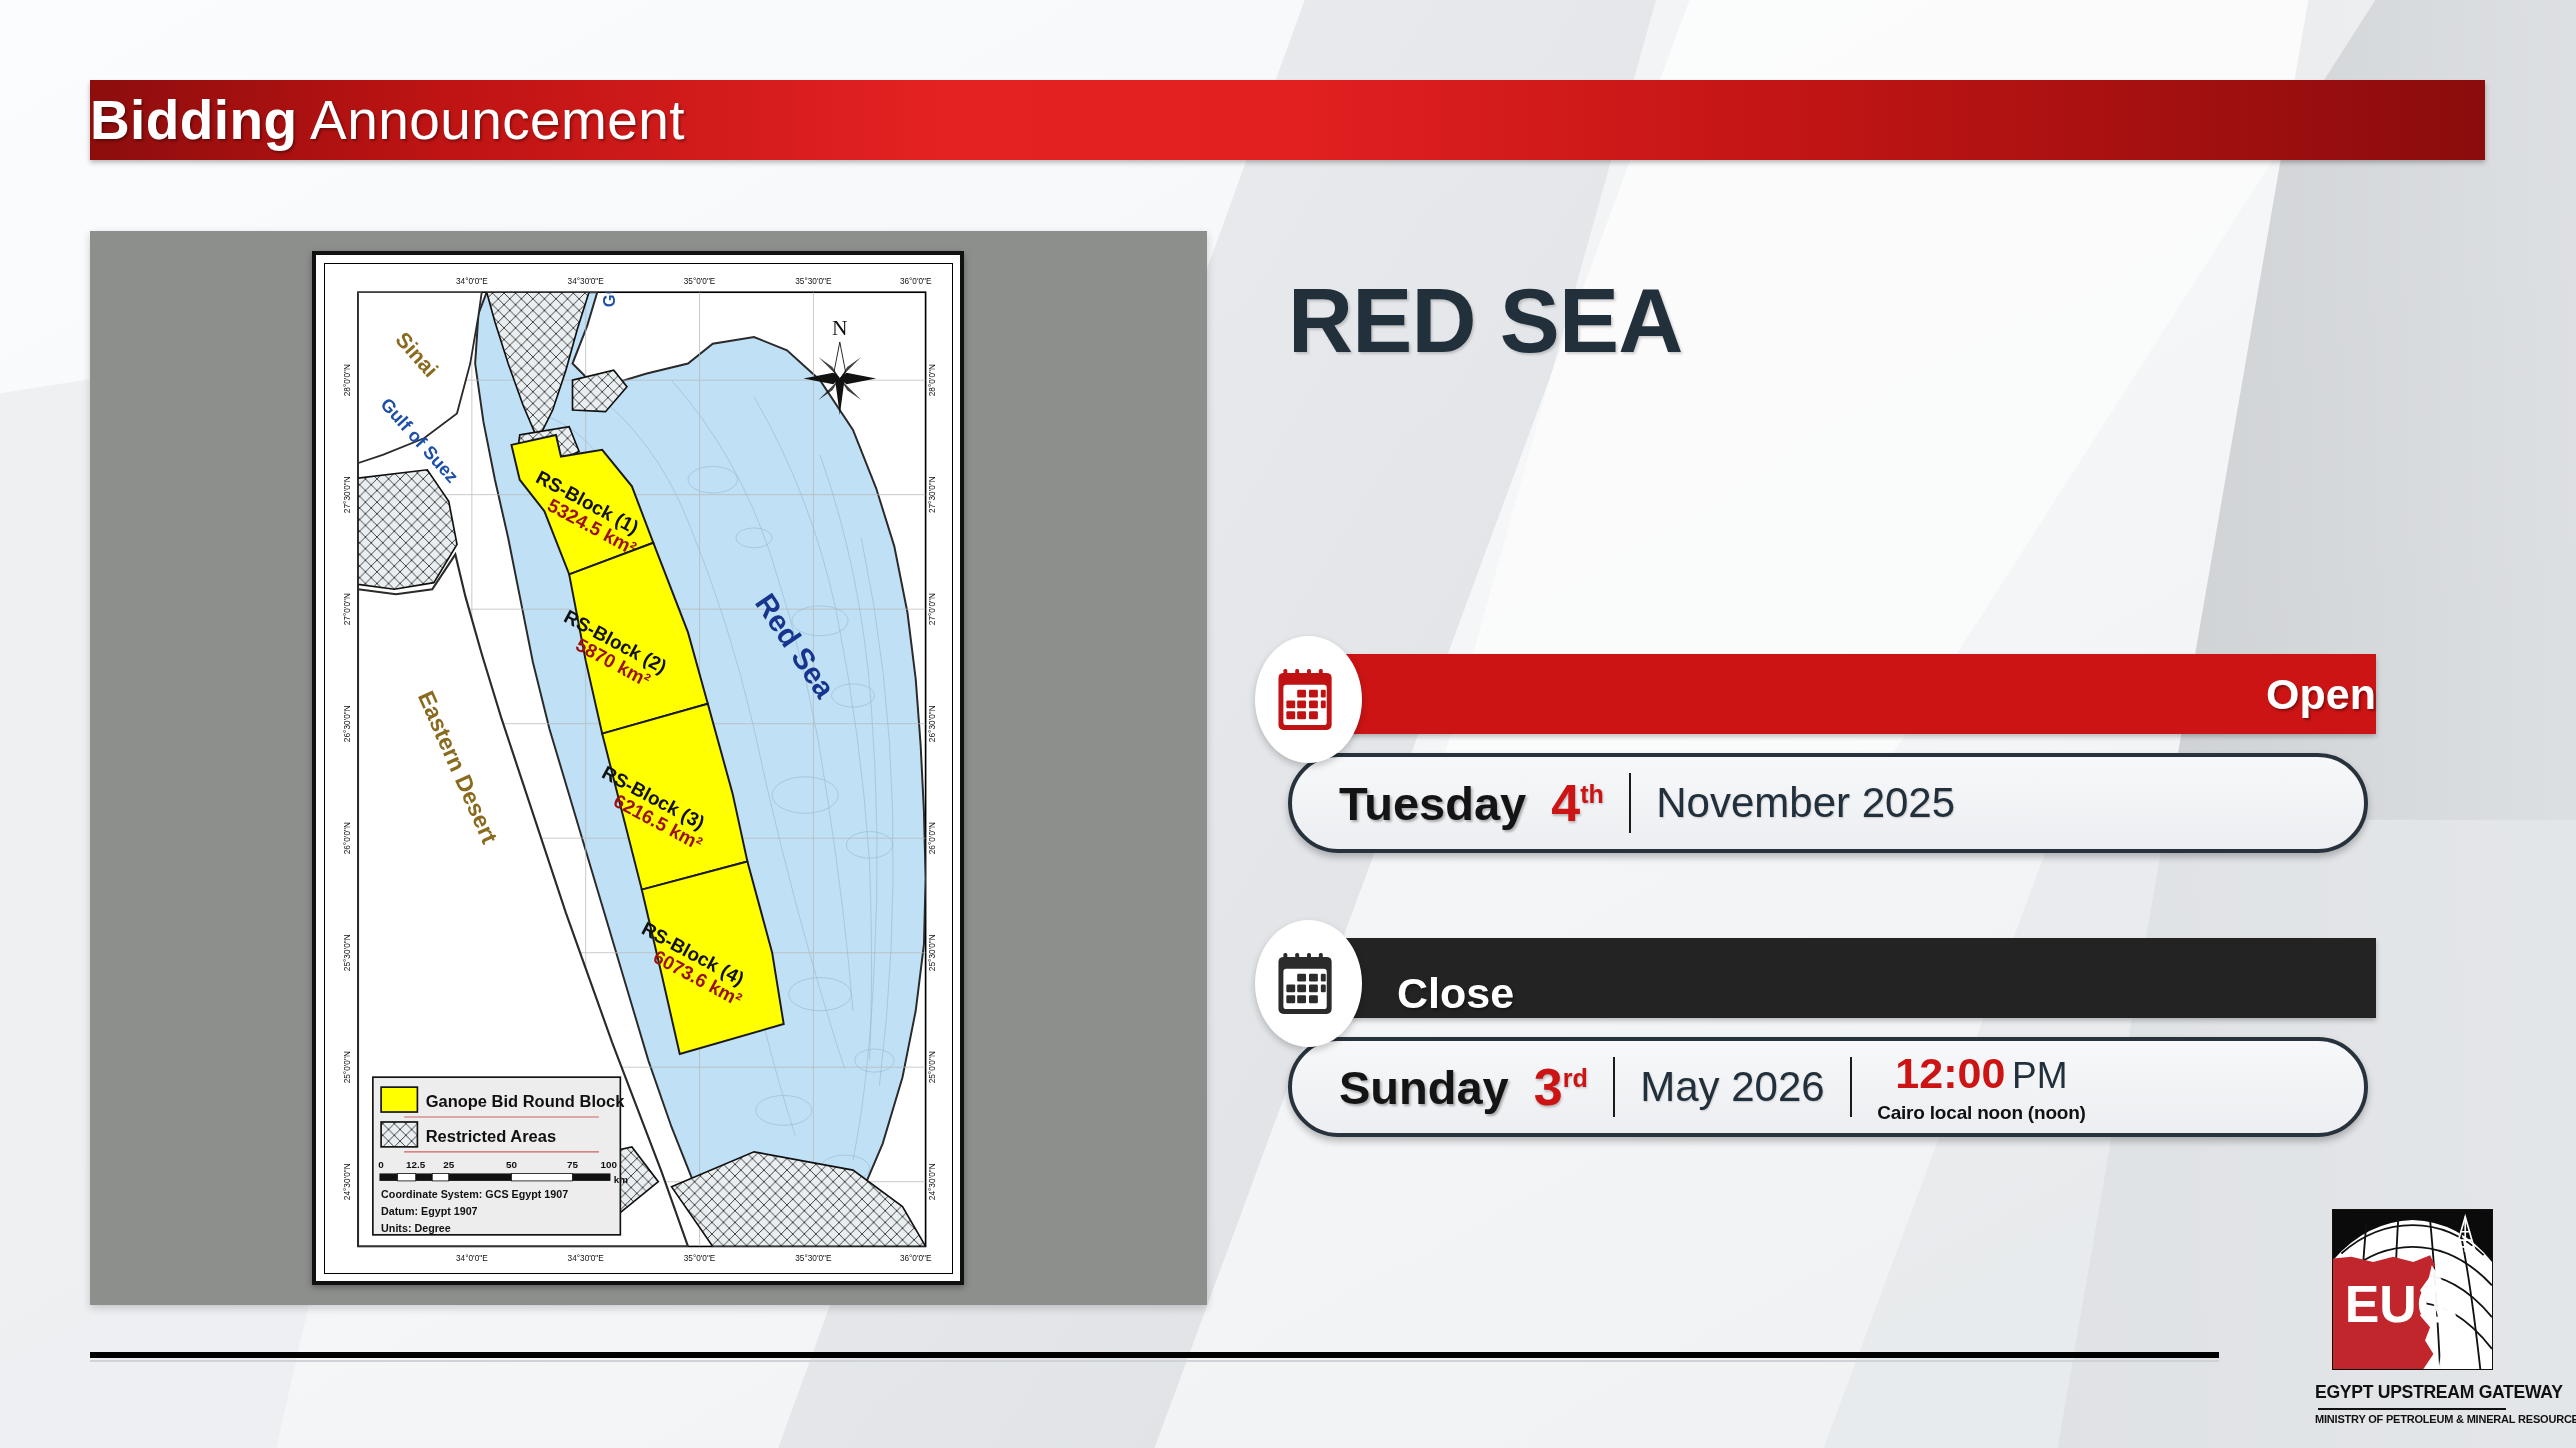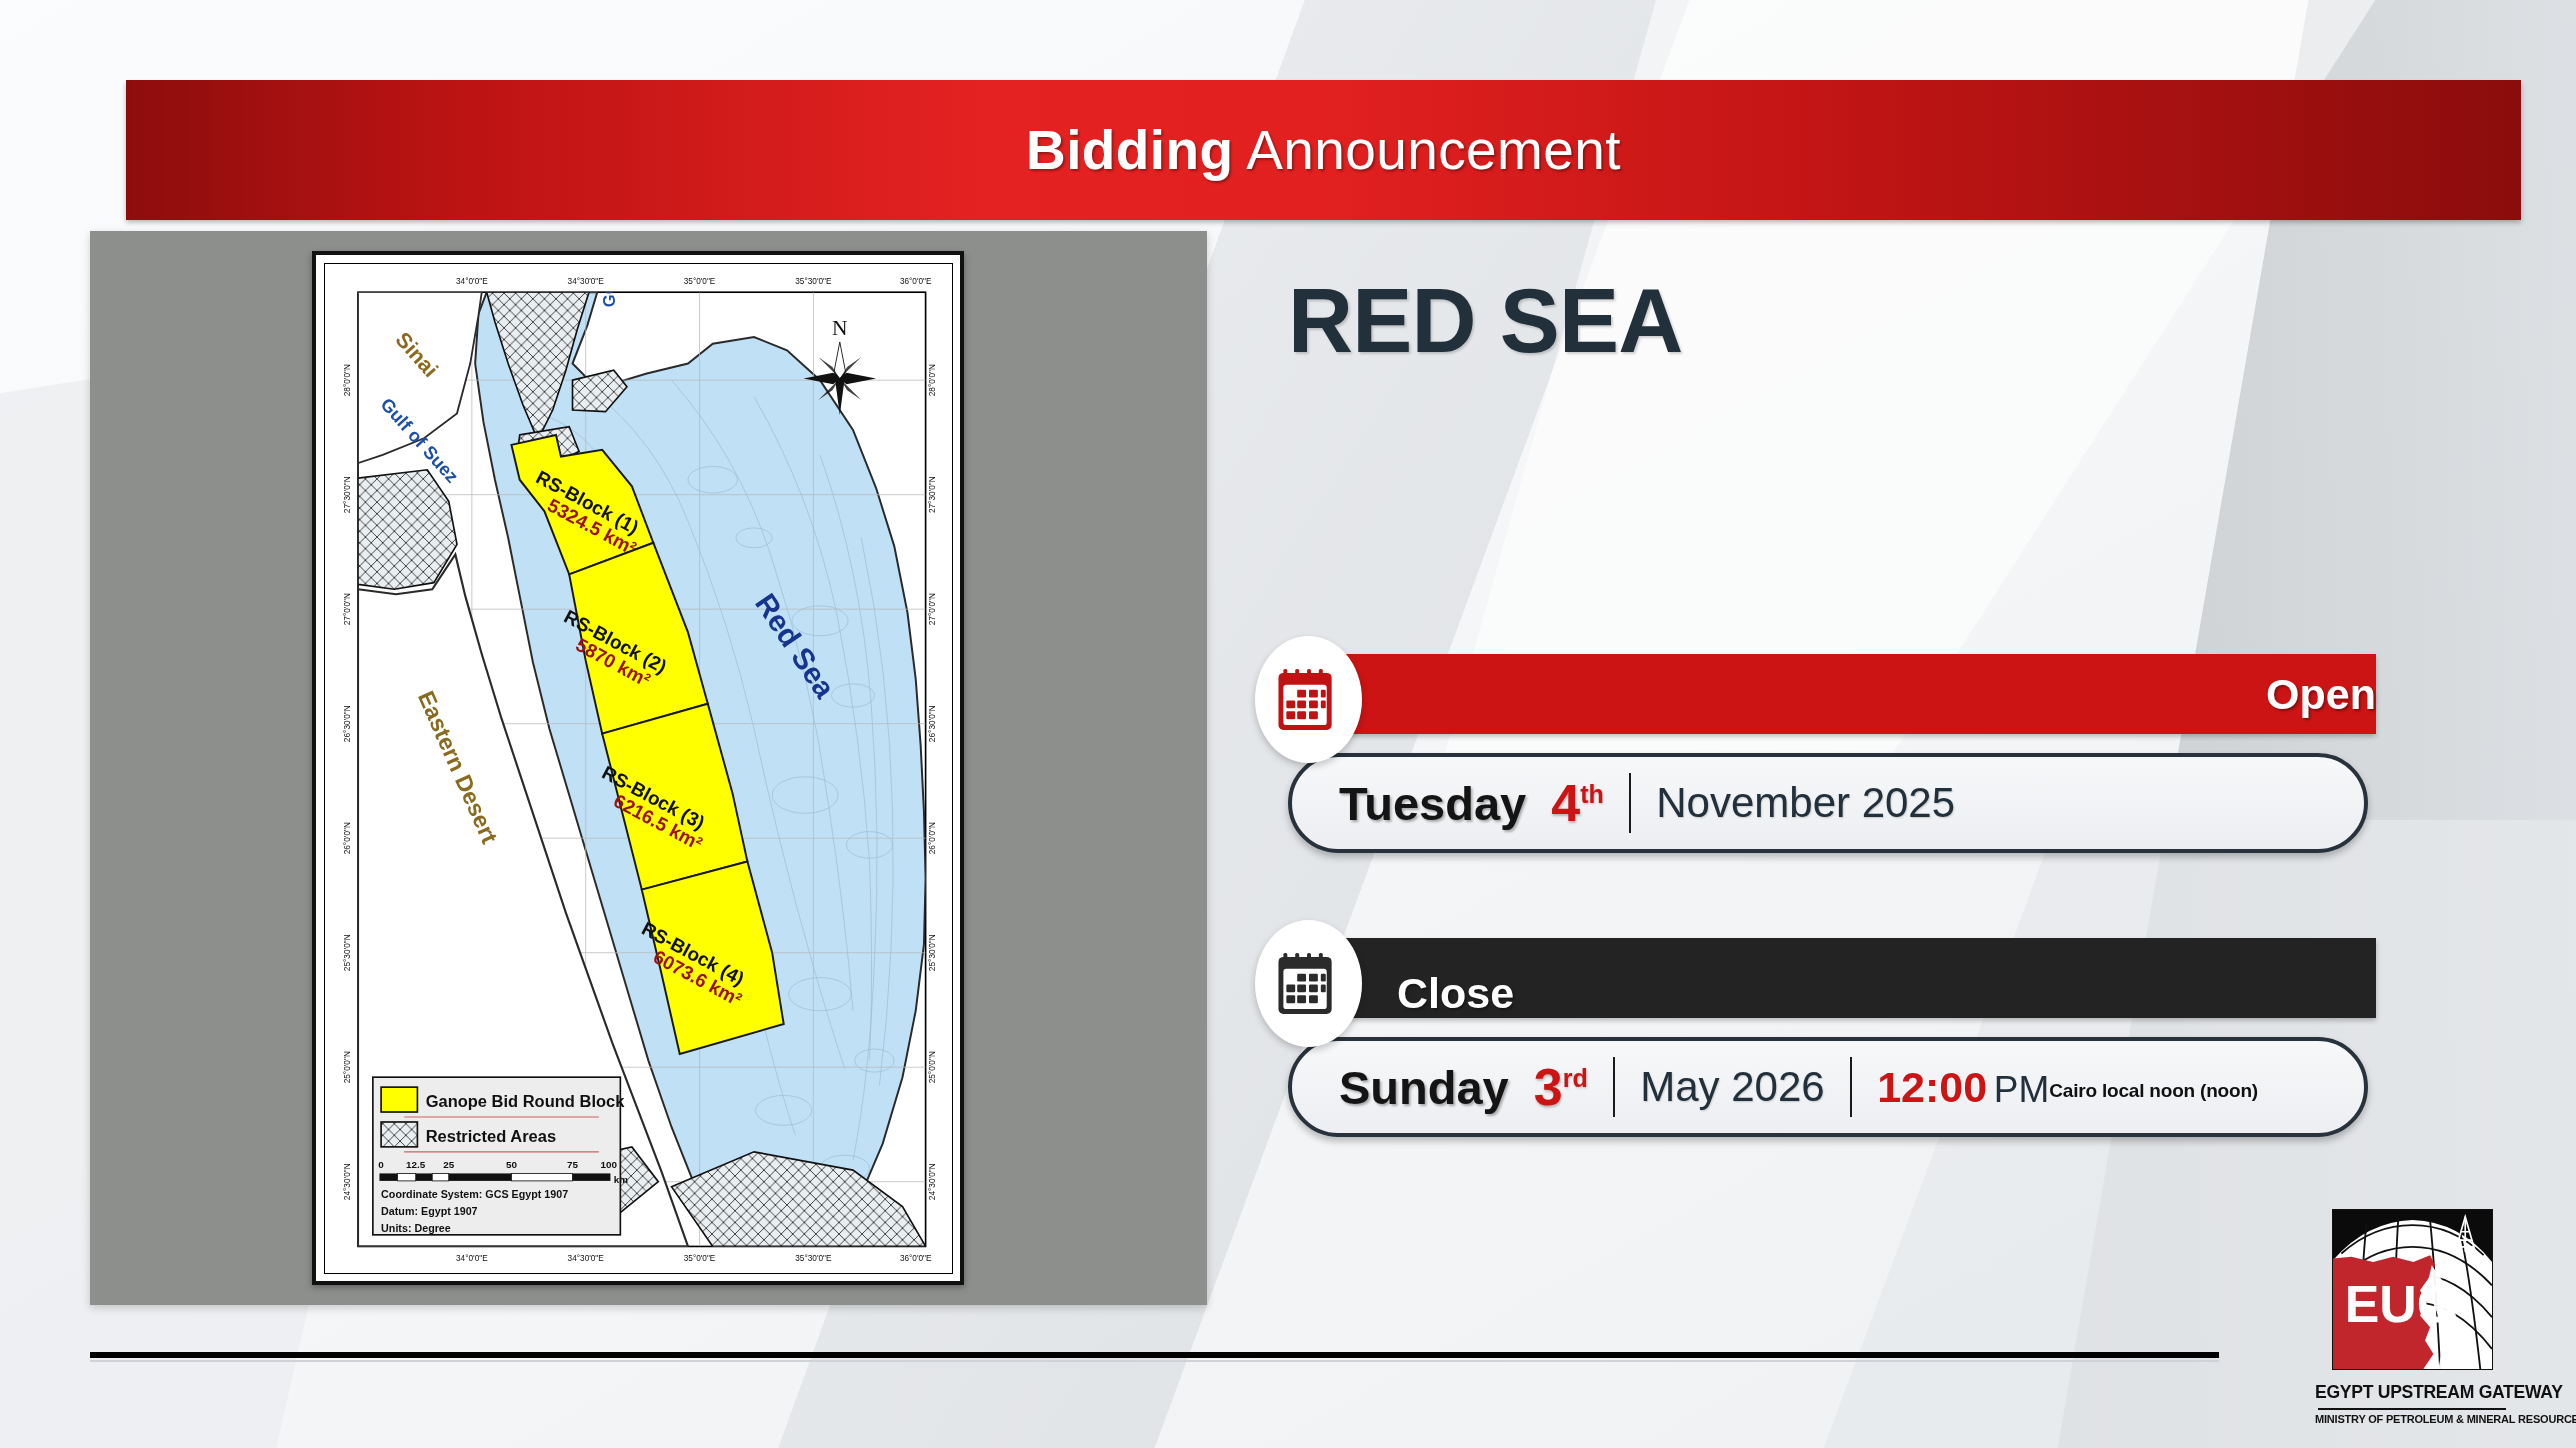--- a/index.html
+++ b/index.html
@@ -8,24 +8,24 @@
     font-family:"Liberation Sans", sans-serif;
     background:#f7f8fa;
     position:relative;
   }
   
   .bg{position:absolute;inset:0;overflow:hidden;background:#f6f7f9;}
   .bg svg{position:absolute;inset:0;width:2576px;height:1449px;}
 
   
   .header-band{
-    position:absolute;left:90px;top:80px;width:2395px;height:140px;
+    position:absolute;left:90px;top:80px;width:2395px;height:80px;
     background:linear-gradient(90deg,#8d0d0d 0%,#bd1313 14%,#e52222 36%,#e22020 50%,#c41515 70%,#8b0c0c 100%);
     box-shadow:0 2.5px 5px rgba(0,0,0,.28);
-    display:flex;align-items:center;justify-content:center;margin-left:36px;
+    display:flex;align-items:center;
   }
   .header-title{
     font-size:55px;letter-spacing:0.4px;color:#ffffff;white-space:nowrap;
     text-shadow:1.7px 1.7px 2.5px rgba(0,0,0,.35);
   }
   .header-title .b{font-weight:bold;}
   .header-title .n{font-weight:normal;}
 
   
   .map-panel{
@@ -85,21 +85,21 @@
     border:4.2px solid #27323c;border-radius:50px;
     box-shadow:0 4.2px 7.5px rgba(0,0,0,.25);
     display:flex;align-items:center;box-sizing:border-box;
     padding-left:47px;
   }
   .pill .day{font-size:47px;font-weight:bold;color:#141414;text-shadow:1.7px 1.7px 2.5px rgba(0,0,0,.3);}
   .pill .ord{font-size:52px;font-weight:bold;color:#cc1414;margin-left:25px;text-shadow:0.8px 1.7px 2.5px rgba(0,0,0,.25);}
   .pill .ordsup{font-size:25px;font-weight:bold;color:#cc1414;vertical-align:super;}
   .vline{width:2.5px;height:60px;background:#1a1a1a;margin:0 25px;flex:none;}
   .pill .mon{font-size:42px;font-weight:normal;color:#22303c;text-shadow:0.8px 0.8px 1.7px rgba(0,0,0,.18);}
-  .timewrap{display:flex;align-items:center;line-height:1;}
+  .timewrap{display:flex;flex-direction:column;align-items:center;line-height:1;}
   .timewrap .t1{font-size:43px;font-weight:bold;color:#cc1414;}
   .timewrap .t1 .pm{color:#22303c;font-size:37px;font-weight:normal;margin-left:6.7px;}
   .timewrap .t2{font-size:19px;font-weight:bold;color:#111;margin-top:7.5px;letter-spacing:-0.2px;}
 
   
   .bottom-rule{position:absolute;left:90px;top:1352px;width:2129px;height:5.9px;background:#000;}
   .bottom-rule-2{position:absolute;left:90px;top:1360px;width:2129px;height:1.7px;background:#cfd2d6;}
 
   
   .logo{position:absolute;left:2315px;top:1178px;width:194px;height:251px;margin-top:31px;}

